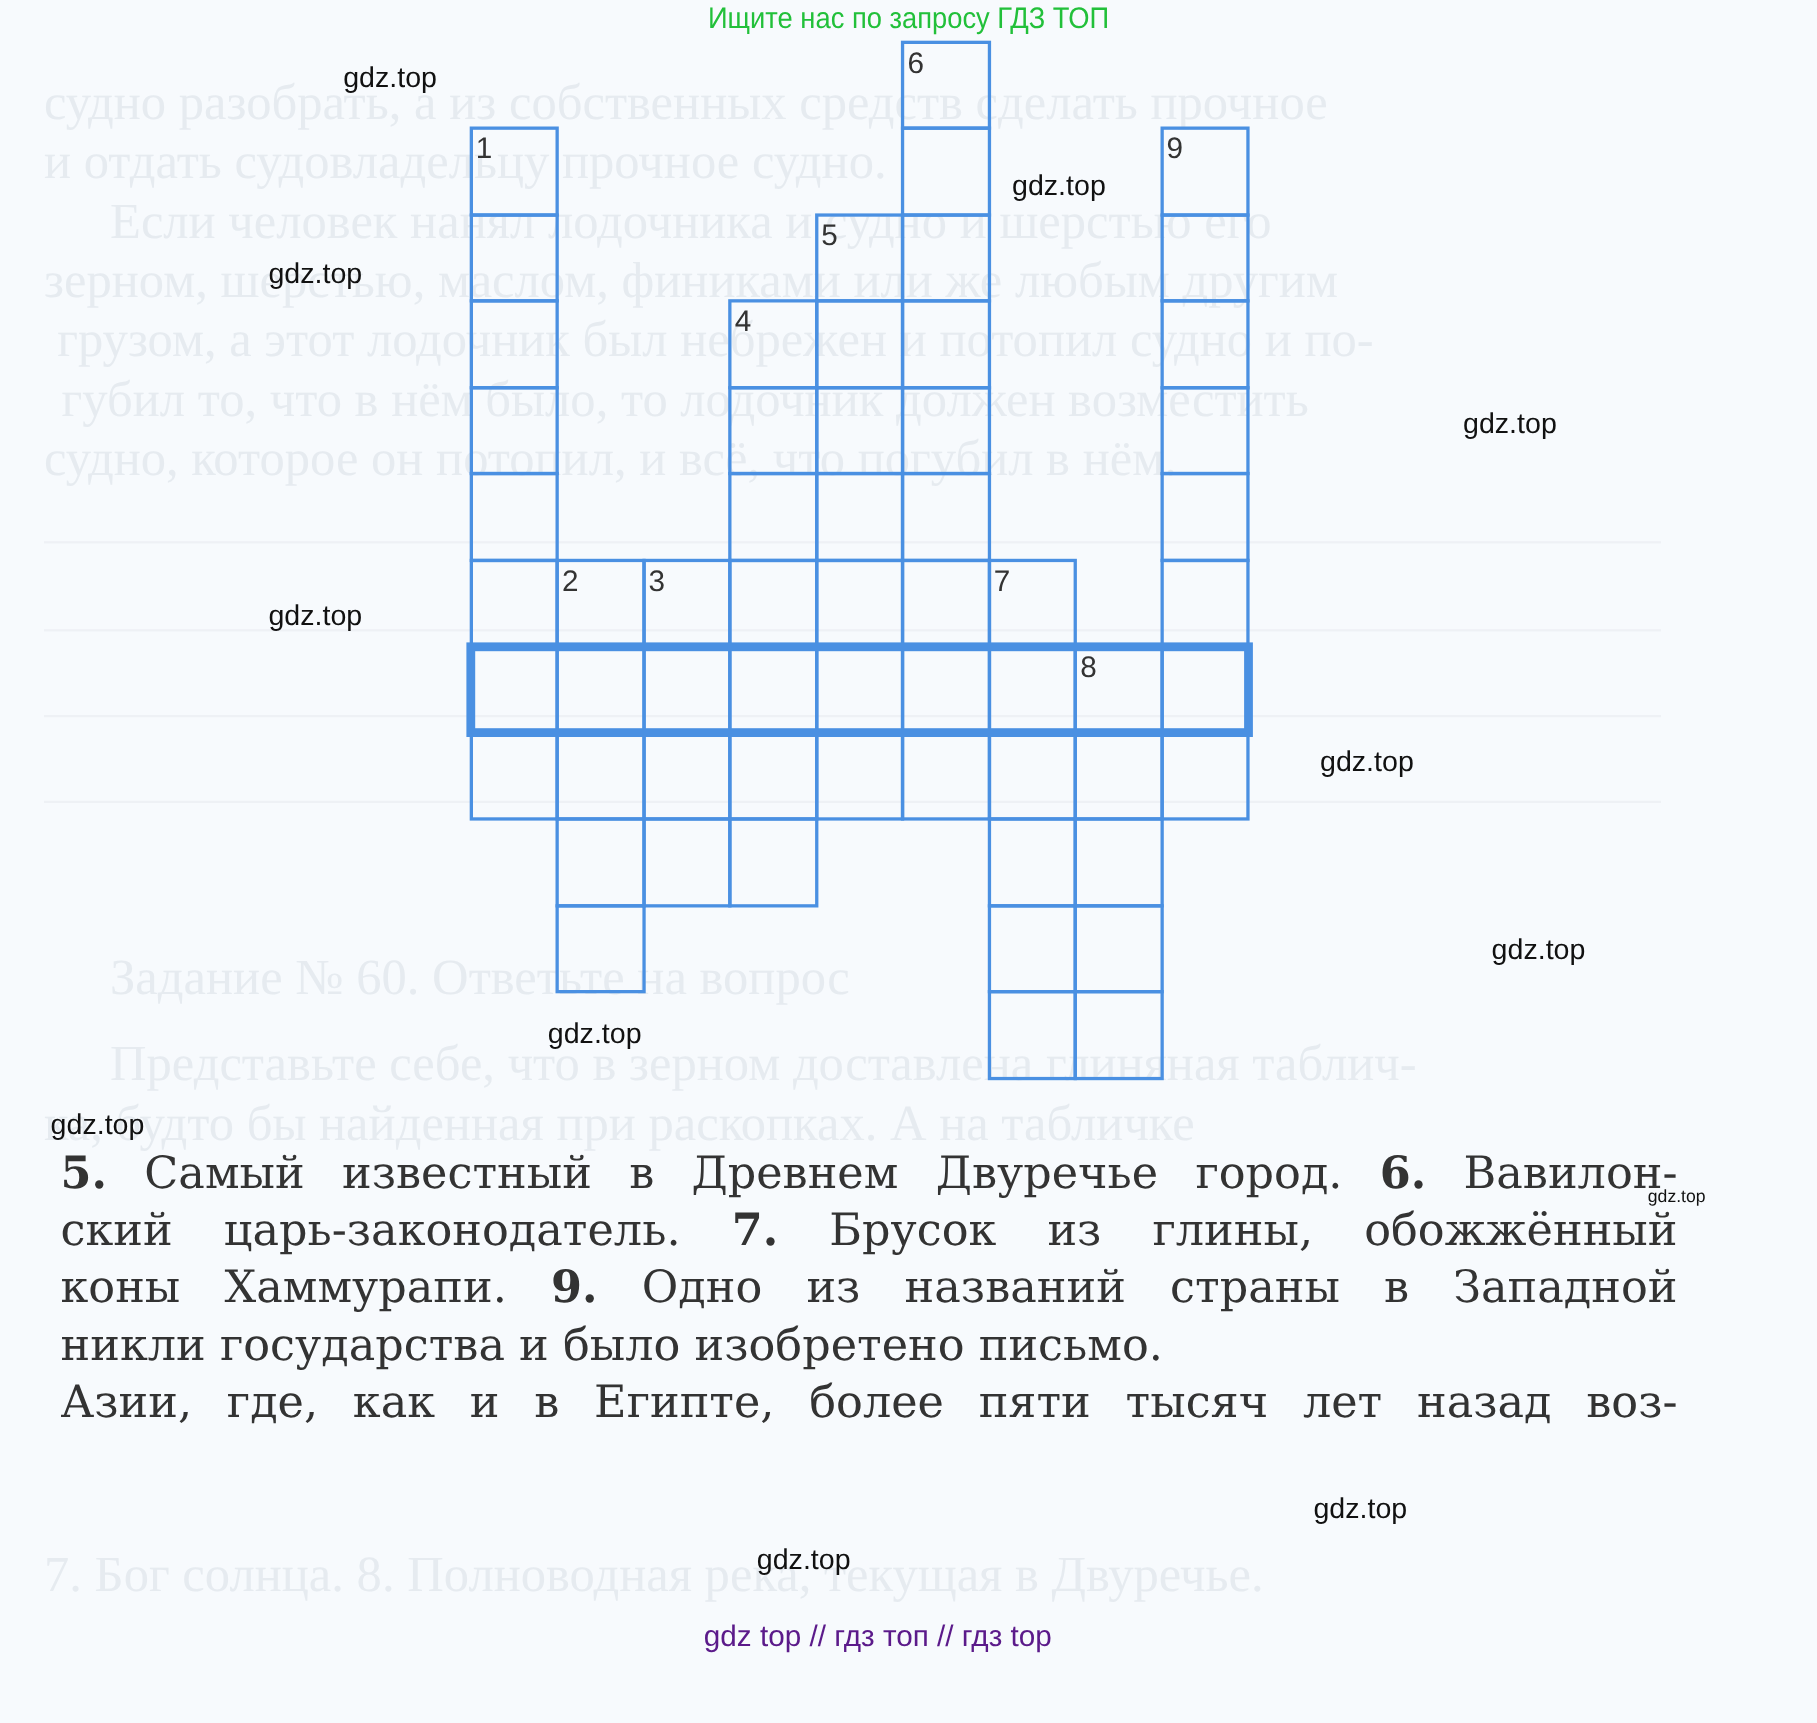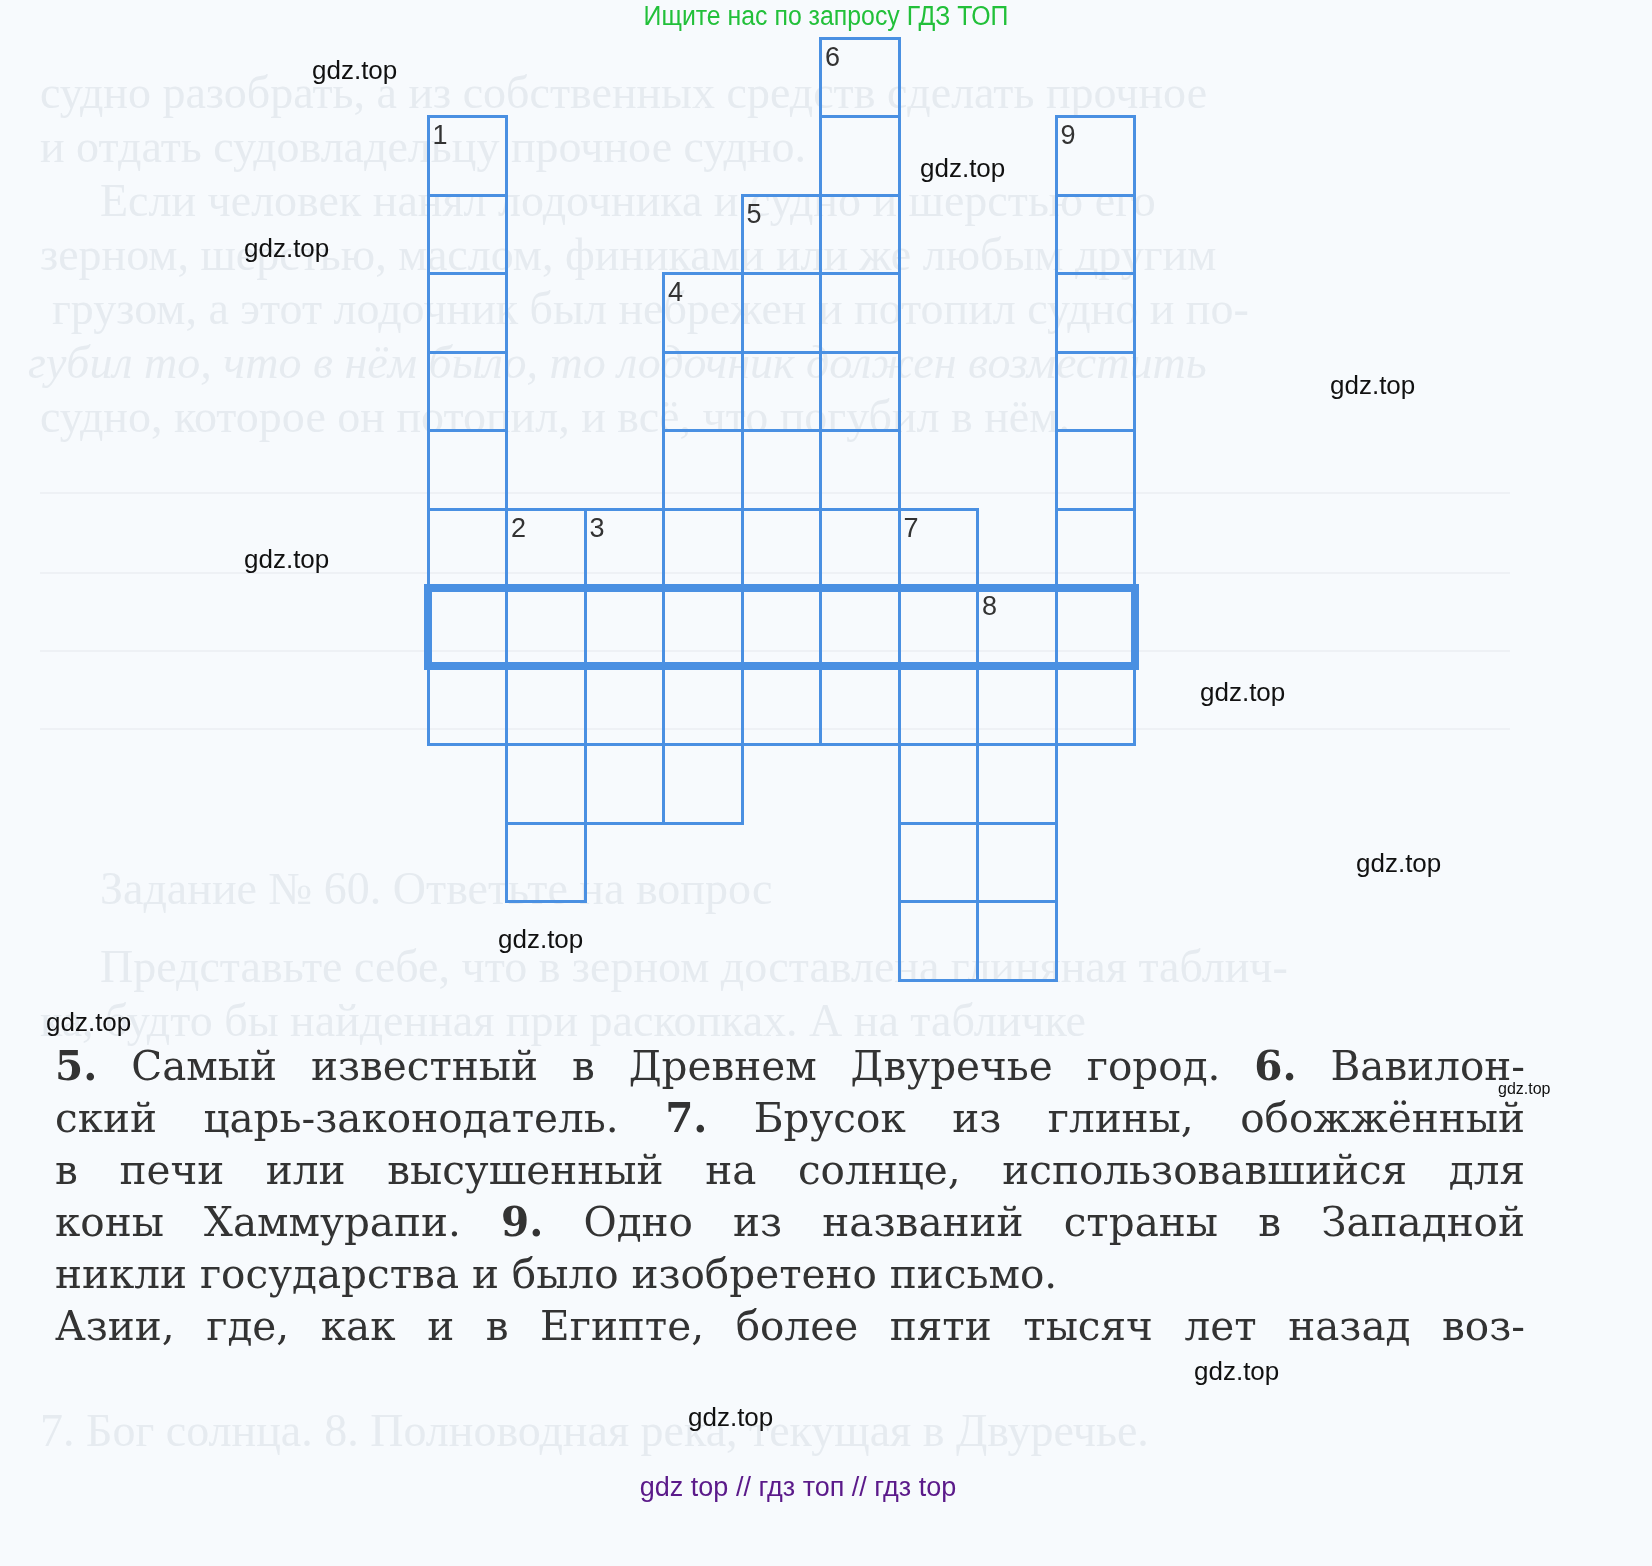--- a/index.html
+++ b/index.html
@@ -60,21 +60,21 @@
 <body>
 
 <div class="top-banner">Ищите нас по запросу ГДЗ ТОП</div>
 
 <div>
   <div class="ghost" style="left:40px; top:66px;">судно разобрать, а из собственных средств сделать прочное</div>
   <div class="ghost" style="left:40px; top:120px;">и отдать судовладельцу прочное судно.</div>
   <div class="ghost" style="left:100px; top:174px;">Если человек нанял лодочника и судно и шерстью его</div>
   <div class="ghost" style="left:40px; top:228px;">зерном, шерстью, маслом, финиками или же любым другим</div>
   <div class="ghost" style="left:40px; top:282px;margin-left:12px;">грузом, а этот лодочник был небрежен и потопил судно и по-</div>
-  <div class="ghost" style="left:28px; top:336px;font-style:italic;">губил то, что в нём было, то лодочник должен возместить</div>
+  <div class="ghost" style="left:56px; top:336px;">губил то, что в нём было, то лодочник должен возместить</div>
   <div class="ghost" style="left:40px; top:390px;">судно, которое он потопил, и всё, что погубил в нём.</div>
   <div class="ghost-line" style="top:492px;"></div>
   <div class="ghost-line" style="top:572px;"></div>
   <div class="ghost-line" style="top:650px;"></div>
   <div class="ghost-line" style="top:728px;"></div>
   <div class="ghost" style="left:100px; top:862px;">Задание № 60. Ответьте на вопрос</div>
   <div class="ghost" style="left:100px; top:940px;">Представьте себе, что в зерном доставлена глиняная таблич-</div>
   <div class="ghost" style="left:40px; top:994px;">ка, будто бы найденная при раскопках. А на табличке</div>
   <div class="ghost" style="left:40px; top:1404px;">7. Бог солнца. 8. Полноводная река, текущая в Двуречье.</div>
 </div>
@@ -171,19 +171,18 @@
     <div class="wm" style="left: 498px; top: 924px;">gdz.top</div>
     <div class="wm" style="left: 46px; top: 1007px;">gdz.top</div>
     <div class="wm small" style="left: 1498px; top: 1080px;">gdz.top</div>
     <div class="wm" style="left: 1194px; top: 1356px;">gdz.top</div>
     <div class="wm" style="left: 688px; top: 1402px;">gdz.top</div>
   </div>
 
 <div class="clues" id="clues">
     <span class="clue-line"><b>5.</b><span> Самый известный в Древнем Двуречье город. </span><b>6.</b><span> Вавилон-</span></span>
     <span class="clue-line"><span>ский царь-законодатель. </span><b>7.</b><span> Брусок из глины, обожжённый</span></span>
-    <span class="clue-line"><span>в печи или высушенный на солнце, использовавшийся для</span></span>
     <span class="clue-line"><span>коны Хаммурапи. </span><b>9.</b><span> Одно из названий страны в Западной</span></span>
     <span class="clue-line last"><span>никли государства и было изобретено письмо.</span></span>
     <span class="clue-line"><span>Азии, где, как и в Египте, более пяти тысяч лет назад воз-</span></span>
   </div>
 
 <div class="footer">gdz top  //  гдз топ  //  гдз top</div>
 
 </body></html>

